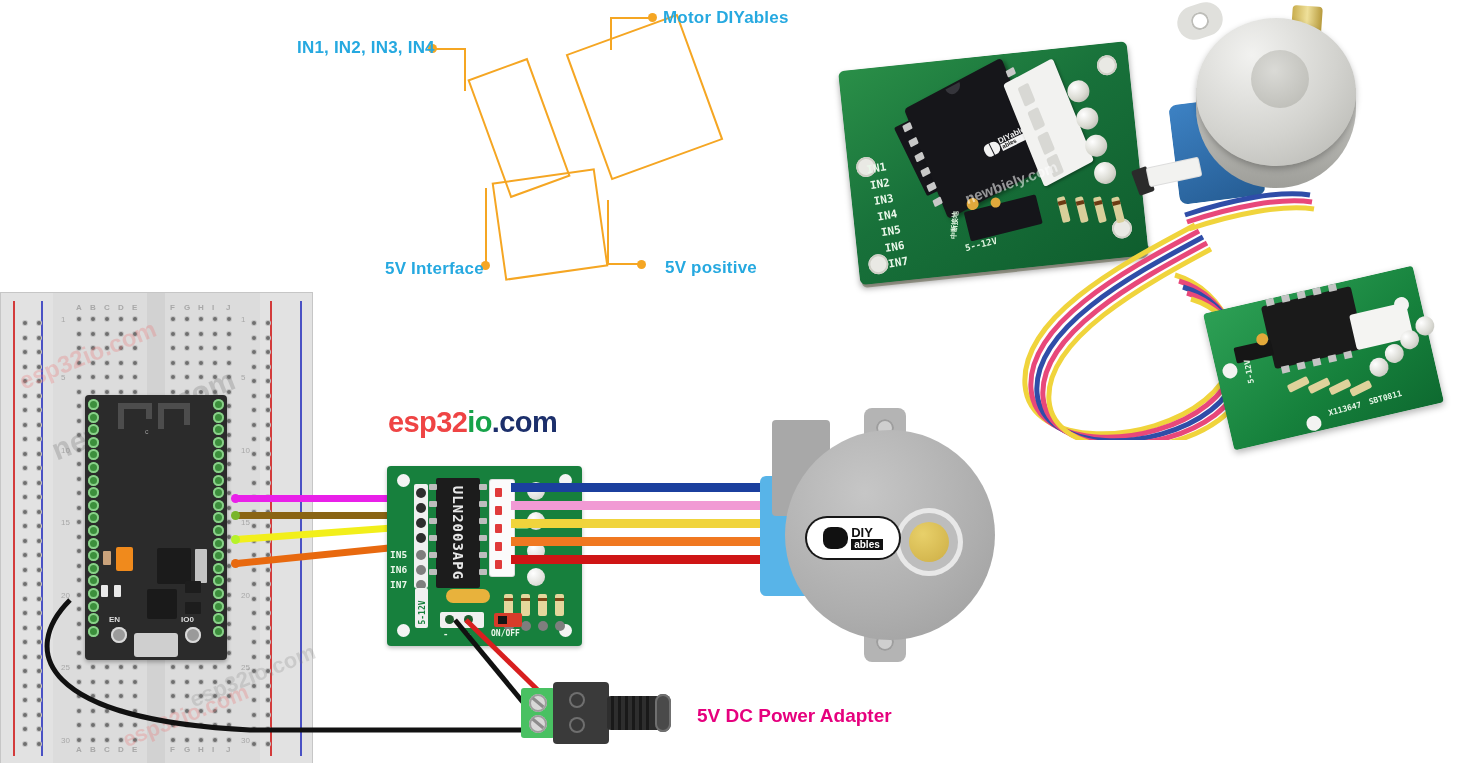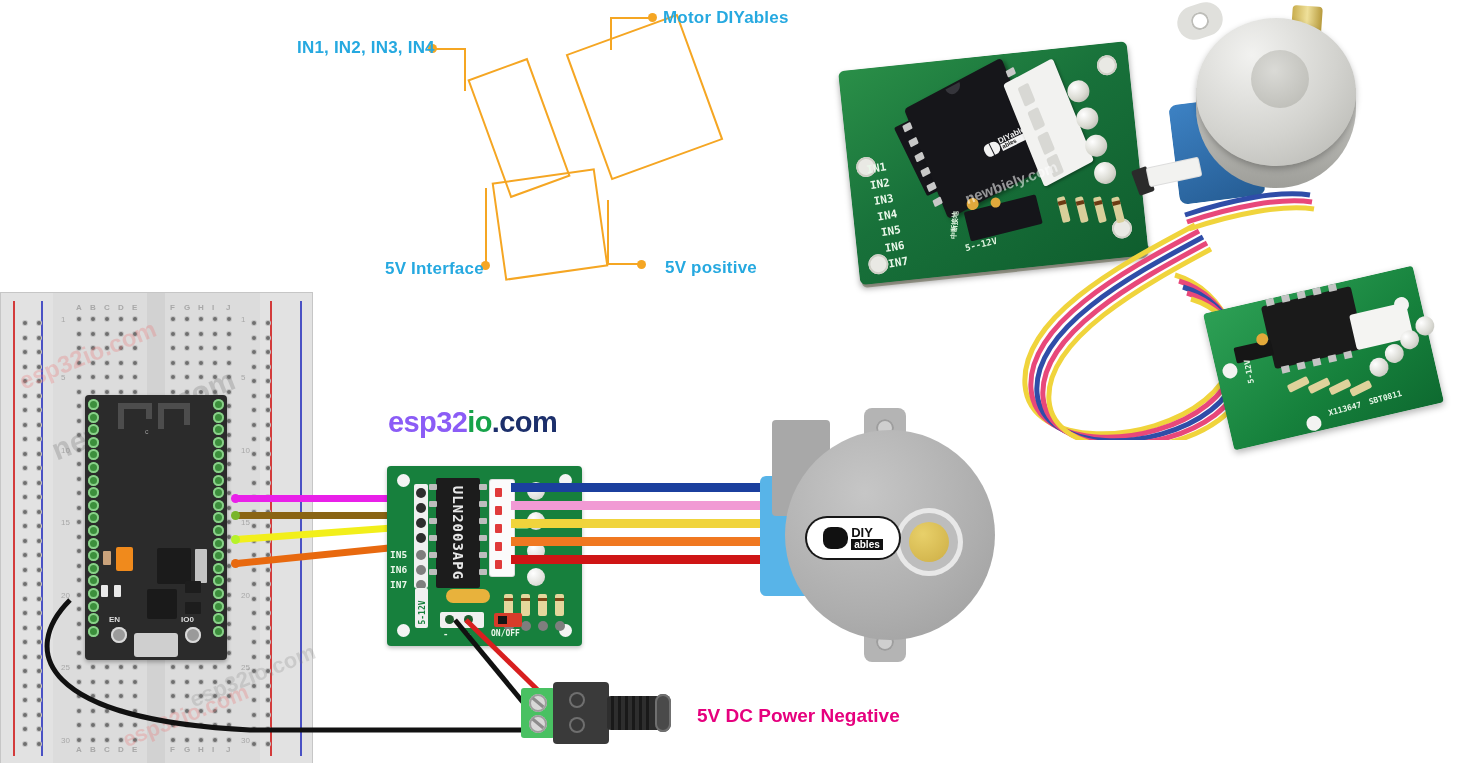--- a/index.html
+++ b/index.html
@@ -143,21 +143,21 @@
                   transform:rotate(40deg);}
   .ad-blk{position:absolute;left:32px;top:4px;width:56px;height:62px;background:#3a3a3a;border-radius:4px;}
   .ad-sym{position:absolute;left:16px;width:16px;height:16px;border-radius:50%;
           box-shadow:inset 0 0 0 2px #6f6f6f;}
   .ad-barrel{position:absolute;left:86px;top:18px;width:62px;height:34px;background:#2e2e2e;border-radius:4px;}
   .ad-ridge{position:absolute;top:0;width:3px;height:34px;background:#191919;}
   .ad-tip{position:absolute;left:134px;top:16px;width:16px;height:38px;border-radius:8px;background:#4a4a4a;
           box-shadow:inset 0 0 0 2px #707070;}
 
   .brand{position:absolute;font-size:29px;font-weight:bold;letter-spacing:-.6px;}
-  .brand .r{color:#8b5cf6;text-align:center;} .brand .g{color:#17a34a;} .brand .b{color:#1c2f6b;}
+  .brand .r{color:#ef4444;text-align:center;} .brand .g{color:#17a34a;} .brand .b{color:#1c2f6b;}
   .pink-label{color:#e6007e;font-size:19px;font-weight:bold;white-space:nowrap;}
   .ph-motor-body{position:absolute;left:1196px;top:18px;width:160px;height:148px;border-radius:50%;
     background:radial-gradient(circle at 35% 25%,#f2f2f0,#d3d3cf 55%,#b4b4af);
     box-shadow:0 3px 6px rgba(0,0,0,.25);}
   .ph-motor-side{position:absolute;left:1196px;top:88px;width:160px;height:100px;border-radius:0 0 80px 80px;
     background:linear-gradient(180deg,#cacac6,#9e9e99);}
   .ph-blue{position:absolute;left:1174px;top:100px;width:86px;height:100px;background:#2f6fae;
     border-radius:8px;transform:rotate(-7deg);
     background-image:linear-gradient(160deg,#3d82c4,#255c93);}
   .ph-shaft{position:absolute;left:1291px;top:6px;width:30px;height:54px;border-radius:4px;
@@ -999,21 +999,21 @@
     <div class="ad-barrel">
       <div class="ad-ridge" style="left:4px;"></div>
         <div class="ad-ridge" style="left:11px;"></div>
       <div class="ad-ridge" style="left:18px;"></div>
         <div class="ad-ridge" style="left:25px;"></div>
       <div class="ad-ridge" style="left:32px;"></div>
         <div class="ad-ridge" style="left:39px;"></div>
     </div>
     <div class="ad-tip"></div>
   </div>
-  <div class="pink-label abs" style="left:697px;top:705px;">5V DC Power Negative</div>
+  <div class="pink-label abs" style="left:697px;top:705px;">5V DC Power Adapter</div>
 
   <div class="abs" style="left:980px;top:0px;width:499px;height:450px;">
 
     <div class="ph-ear" style="left:197px;top:4px;transform:rotate(-18deg);">
         <i></i>
       </div>
     <div class="ph-ear" style="left:318px;top:110px;transform:rotate(-6deg);">
         <i></i>
       </div>
   </div>

